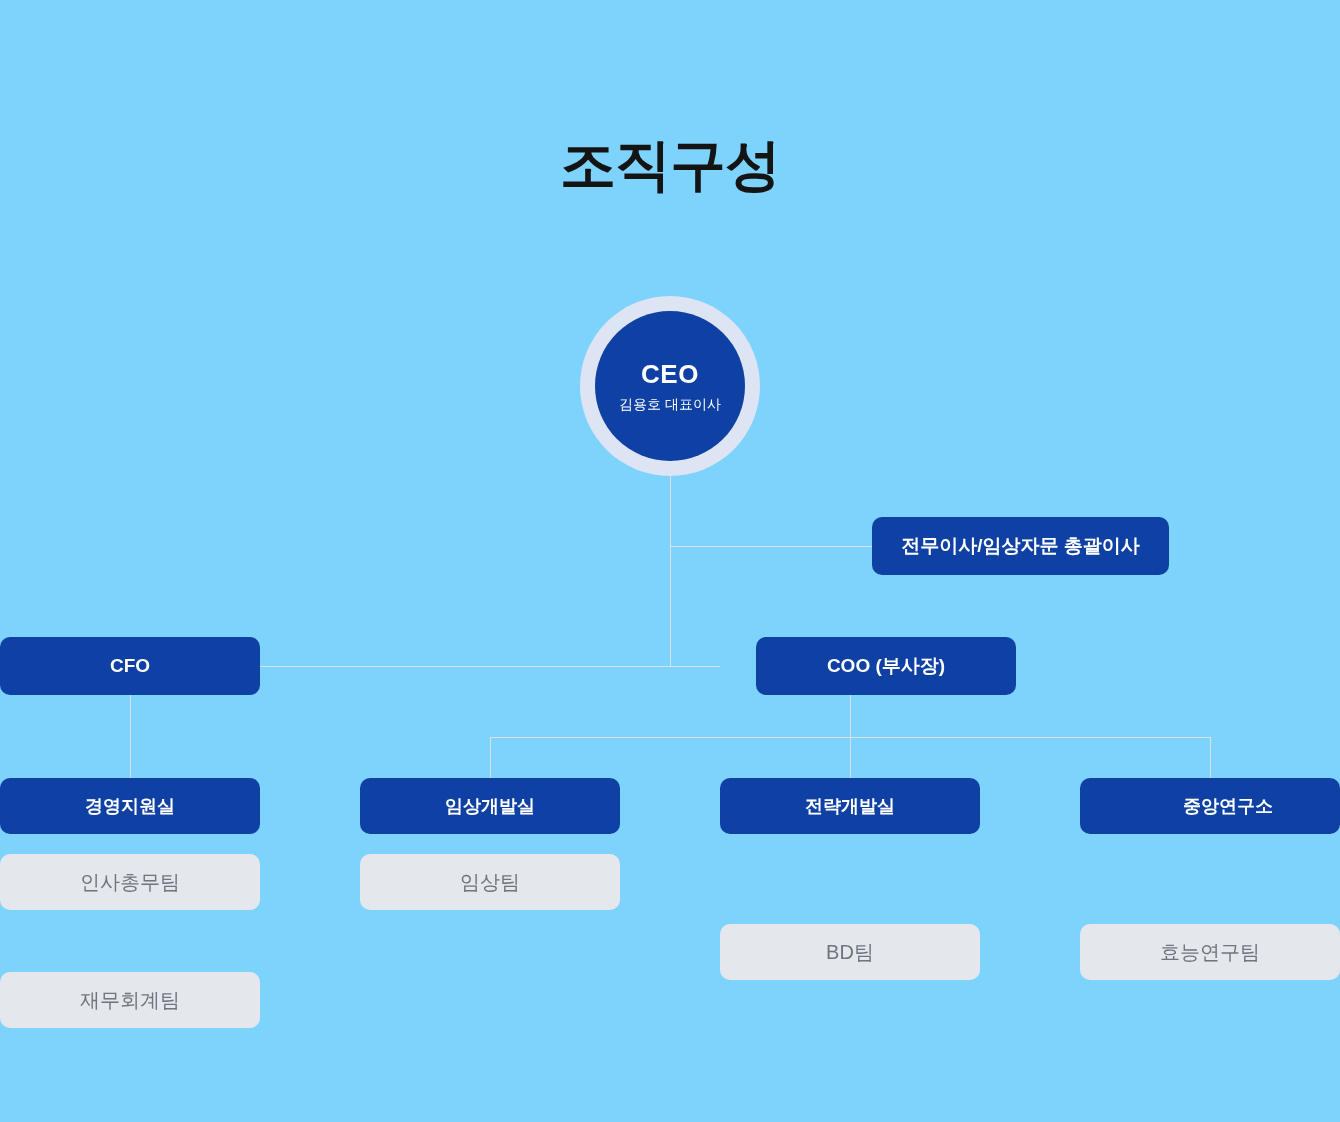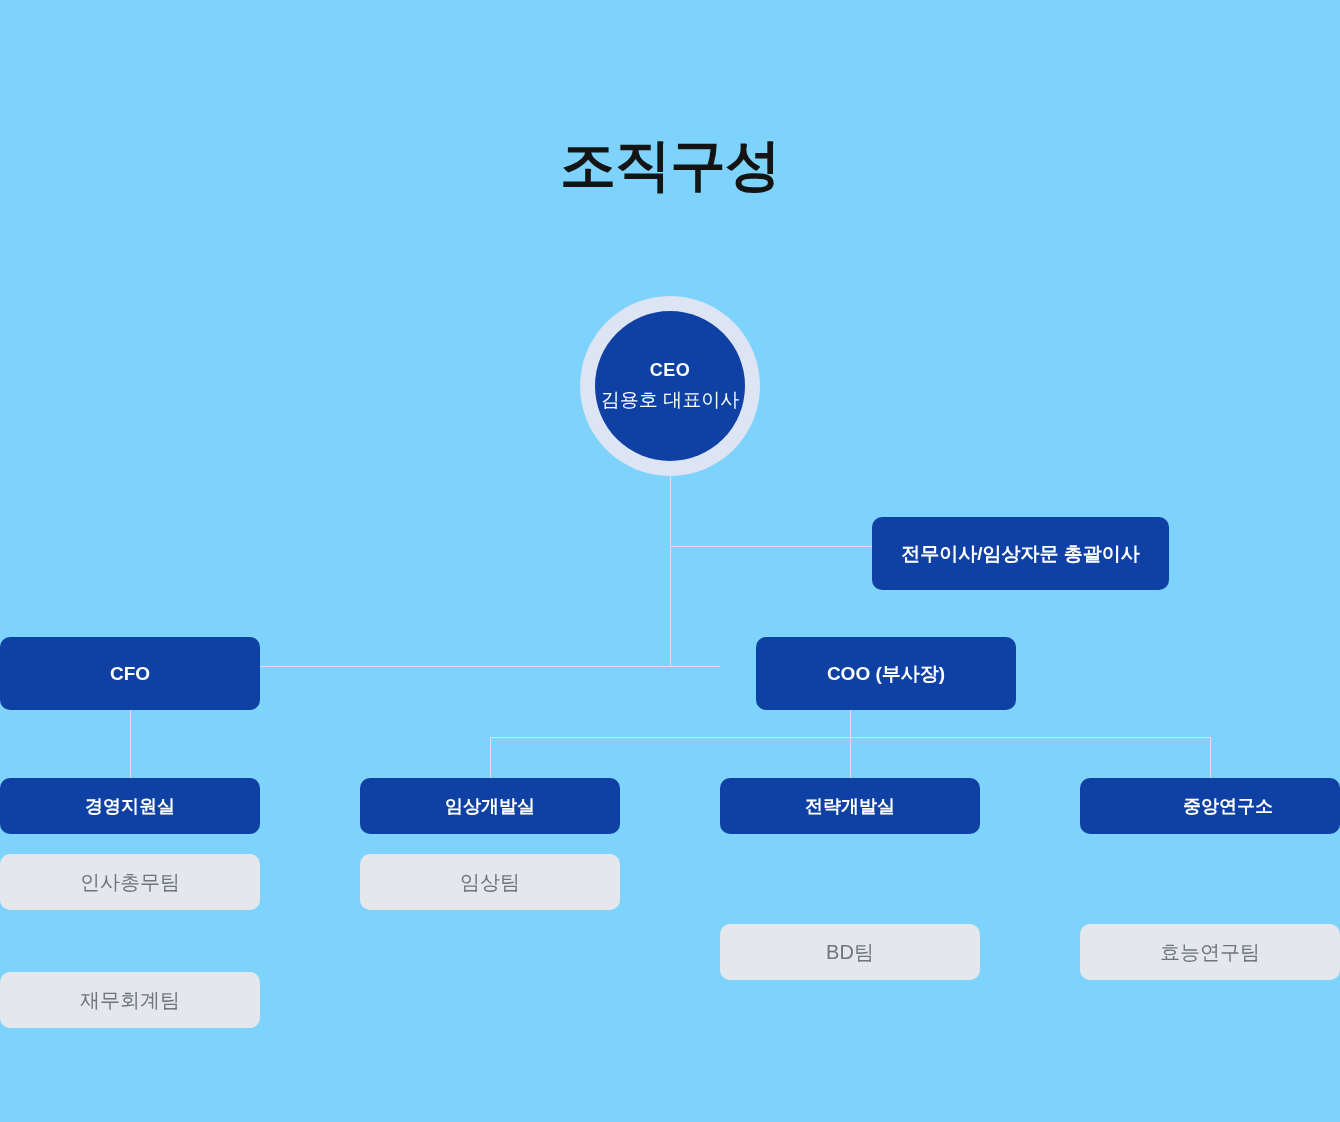--- a/index.html
+++ b/index.html
@@ -40,30 +40,30 @@
     height: 150px;
     border-radius: 50%;
     background: #0e41a3;
     color: #ffffff;
     display: flex;
     flex-direction: column;
     align-items: center;
     justify-content: center;
     gap: 6px;
   }
-  .ceo-title { font-size: 18px; font-weight: 700; letter-spacing: 0.5px; }
-  .ceo-subtitle { font-size: 19px; font-weight: 400; }
+  .ceo-title { font-size: 26px; font-weight: 700; letter-spacing: 0.5px; }
+  .ceo-subtitle { font-size: 14px; font-weight: 400; }
   
   .line { position: absolute; background: #dcdfe4; }
   .line.h { height: 1px; }
   .line.v { width: 1px; }
   
   .box {
     position: absolute;
-    height: 73px;
+    height: 58px;
     border-radius: 10px;
     display: flex;
     align-items: center;
     justify-content: center;
     box-sizing: border-box;
   }
   .box.blue {
     background: #0e41a3;
     color: #ffffff;
     font-size: 19px;

